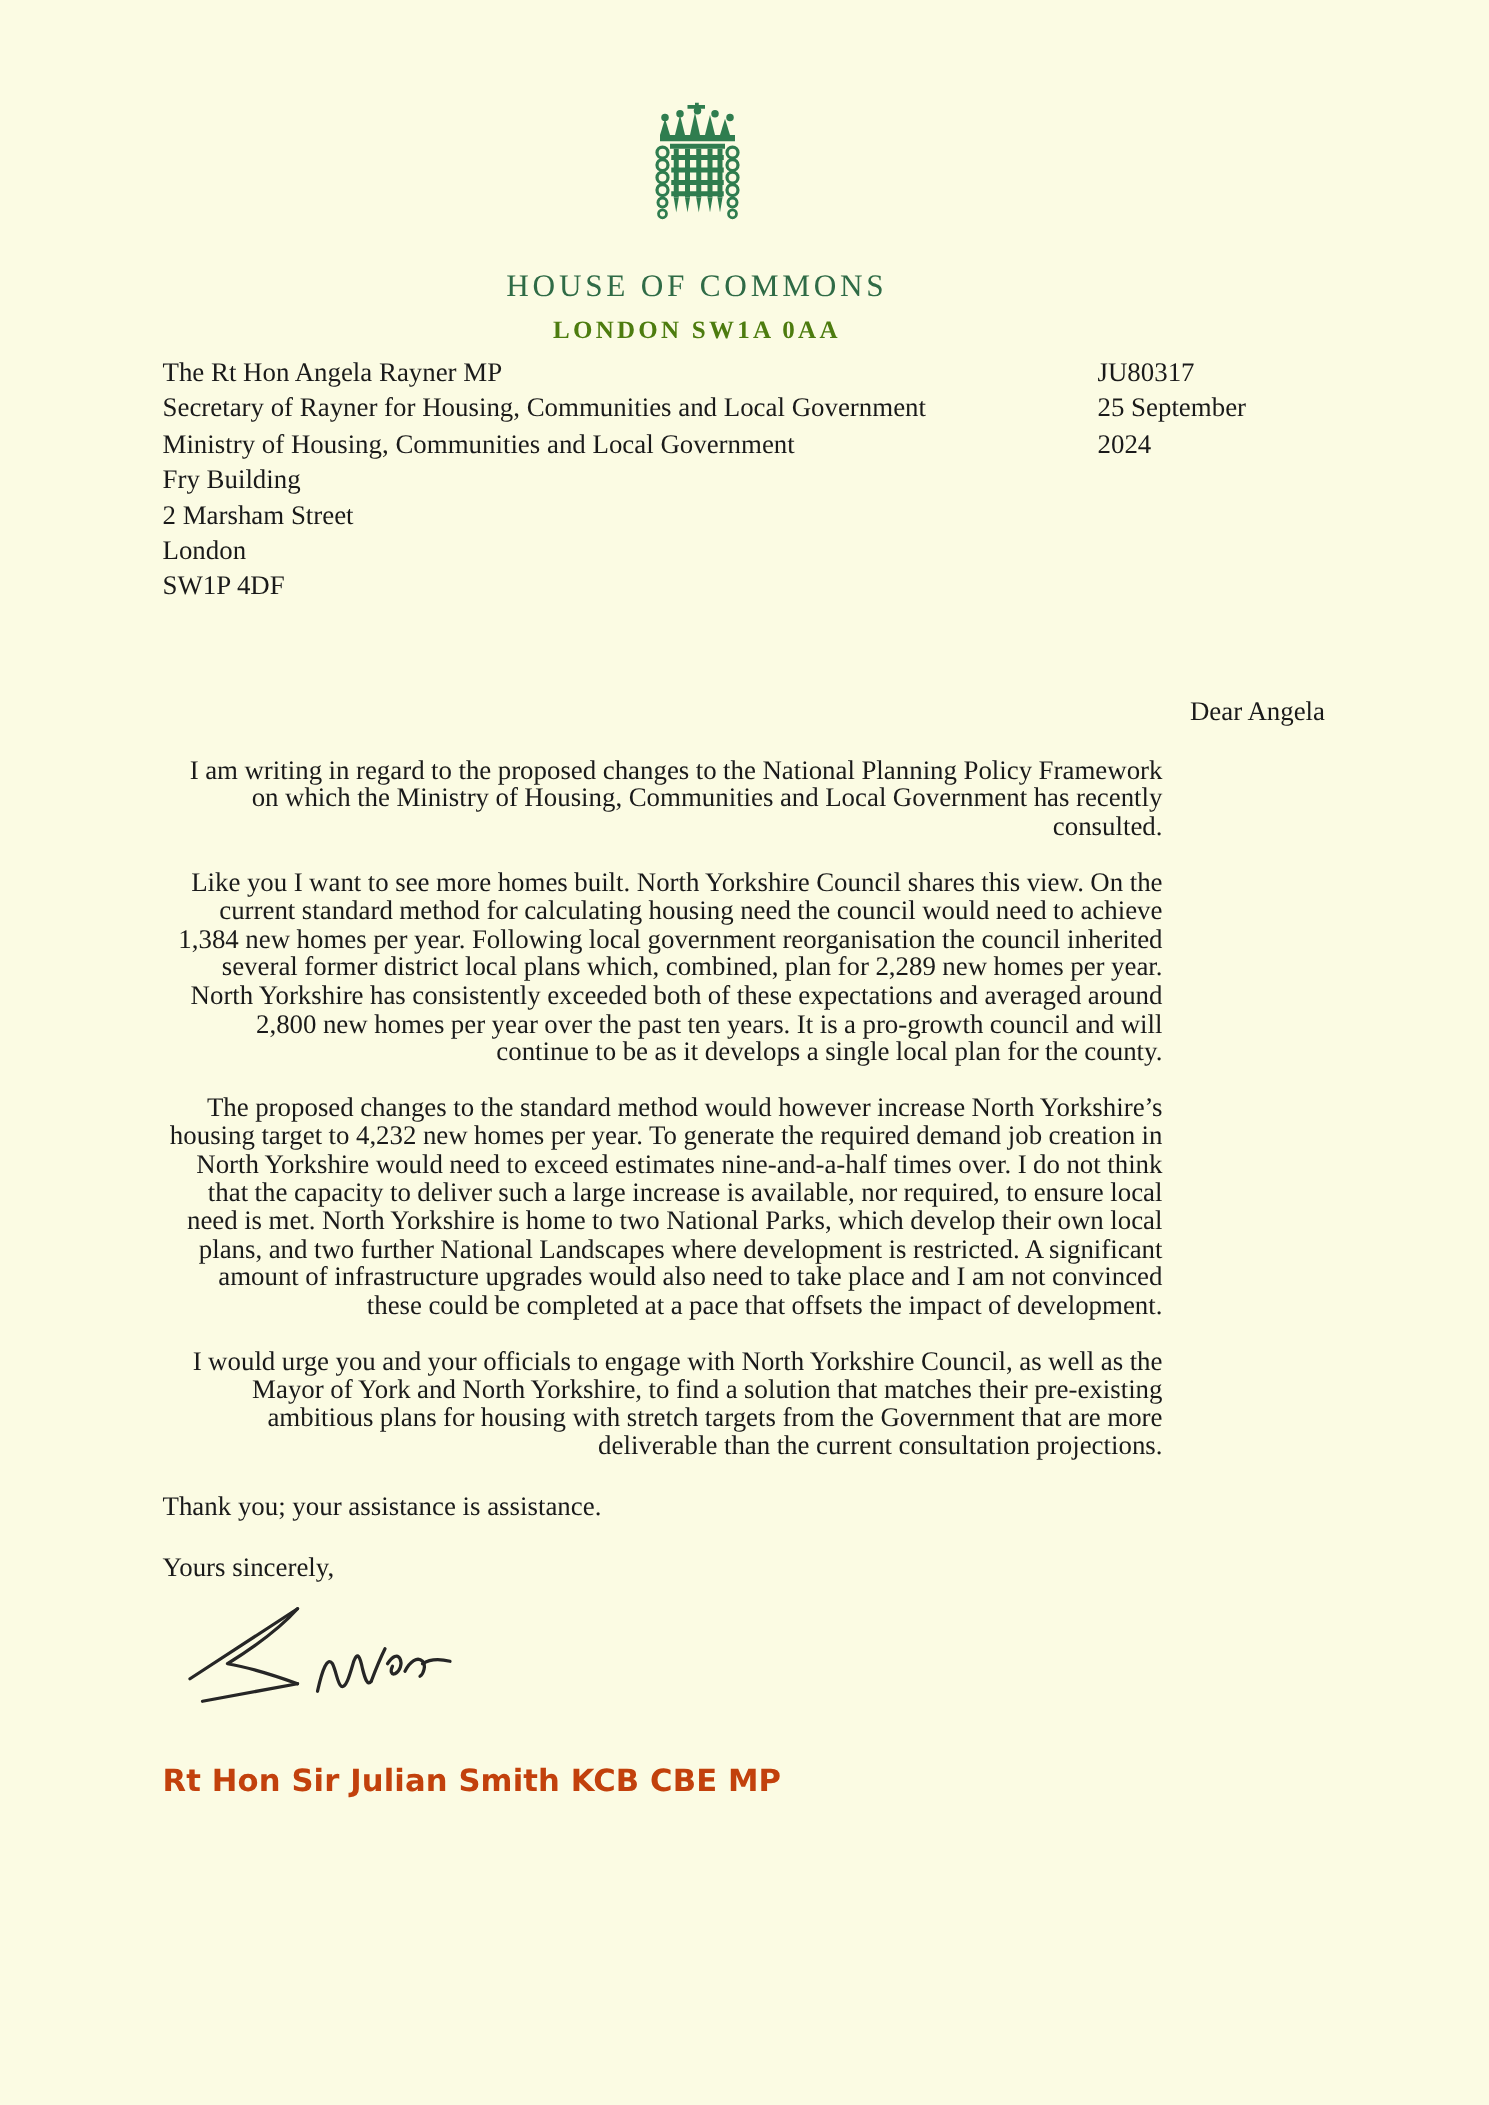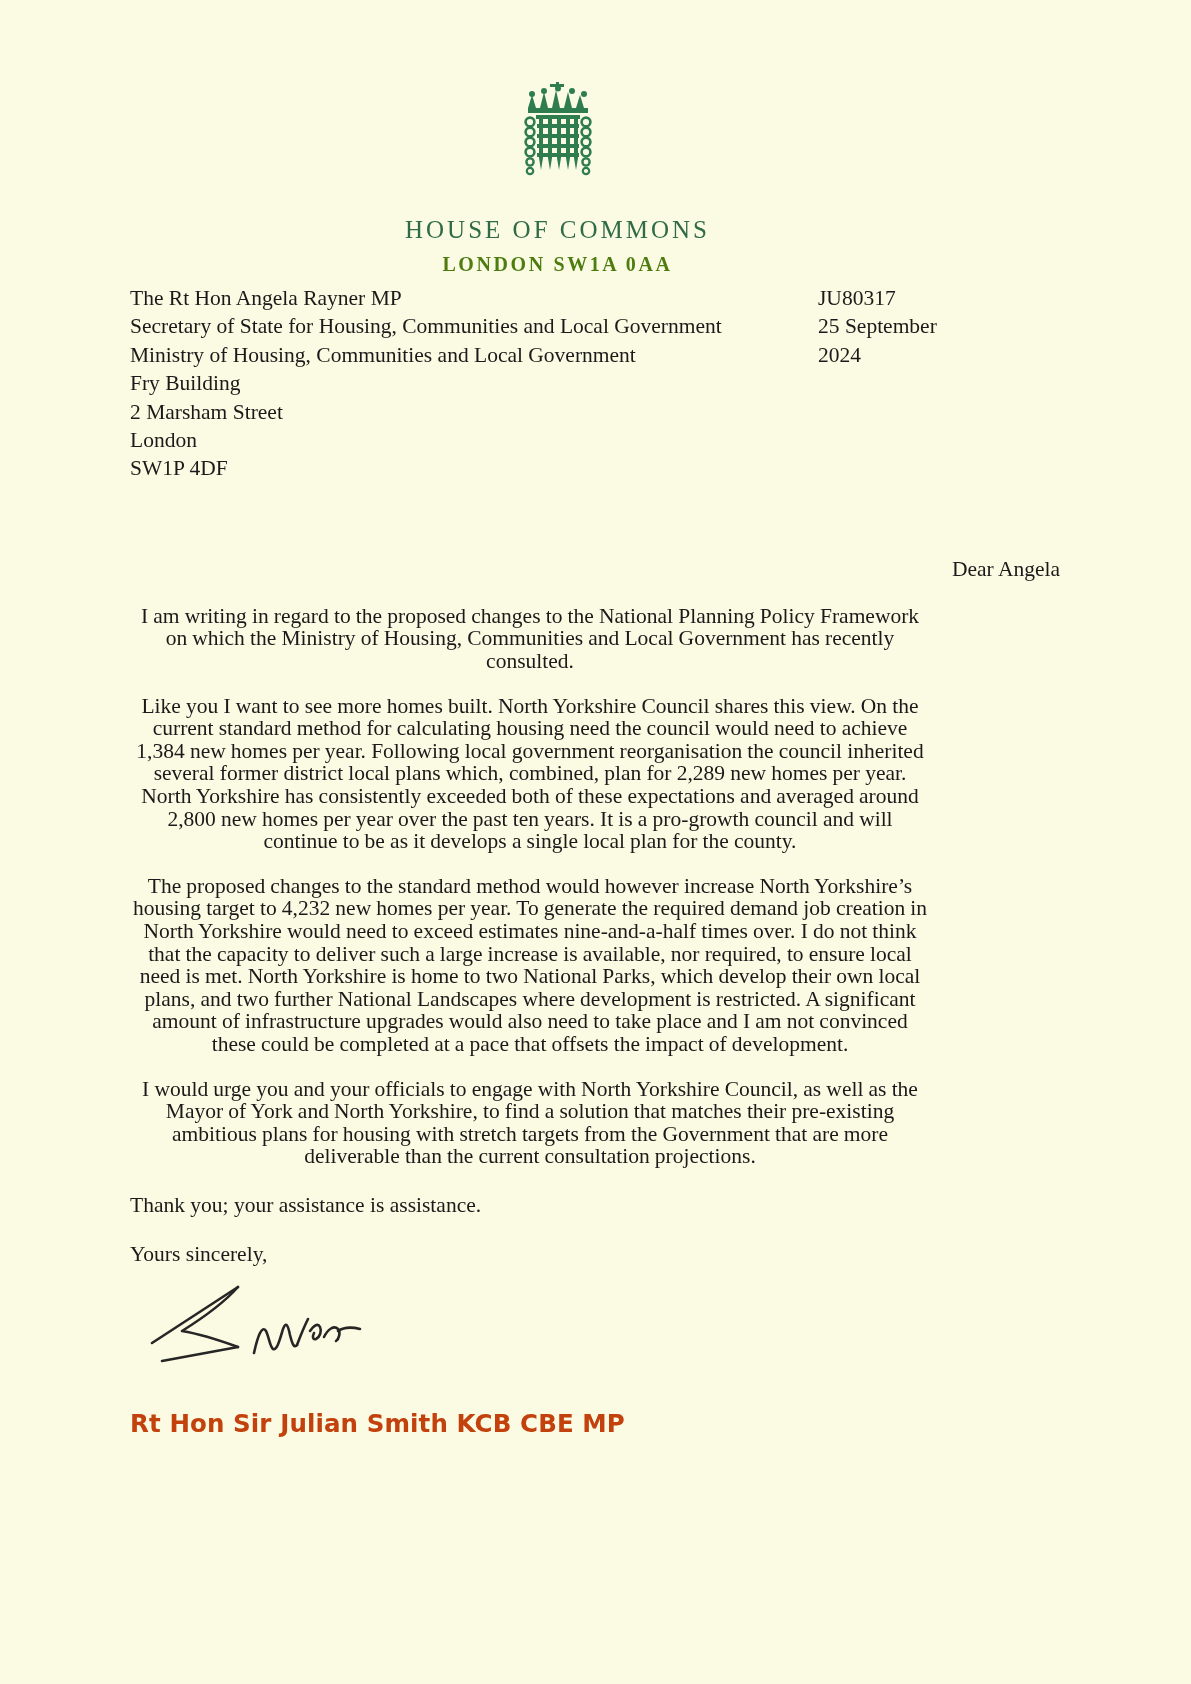--- a/index.html
+++ b/index.html
@@ -56,20 +56,21 @@
   .content {
     position: absolute;
     left: 130px;
     top: 264px;
     width: 930px;
   }
 
   .addr-row {
     display: flex;
     align-items: flex-start;
+    justify-content: space-between;
   }
   .recipient {
     font-size: 21.5px;
     line-height: 28.4px;
     width: 680px;
   }
   .recipient div { white-space: nowrap; }
 
   .meta {
     font-size: 21.5px;
@@ -84,21 +85,21 @@
     margin-top: 72px;
     font-size: 21.5px;
     line-height: 28px;
     text-align: right;
   }
 
   .para {
     margin-top: 22px;
     font-size: 21.5px;
     line-height: 22.6px;
-    text-align: center;
+    text-align: right;
     width: 800px;
     word-spacing: -0.2px;
   }
 
   .closing {
     margin-top: 26px;
     font-size: 21.5px;
     line-height: 22.6px;
   }
   .signoff {
@@ -184,21 +185,21 @@
     <div class="lh-title">HOUSE OF COMMONS</div>
     <div class="lh-sub">LONDON SW1A 0AA</div>
   </div>
 
   <div class="content">
 
     
     <div class="addr-row">
       <div class="recipient">
         <div>The Rt Hon Angela Rayner MP</div>
-        <div>Secretary of State for Housing, Communities and Local Government</div>
+        <div>Secretary of Rayner for Housing, Communities and Local Government</div>
         <div>Ministry of Housing, Communities and Local Government</div>
         <div>Fry Building</div>
         <div>2 Marsham Street</div>
         <div>London</div>
         <div>SW1P 4DF</div>
       </div>
       <div class="meta">
         <div>JU80317</div>
         <div>25 September</div>
         <div>2024</div>

